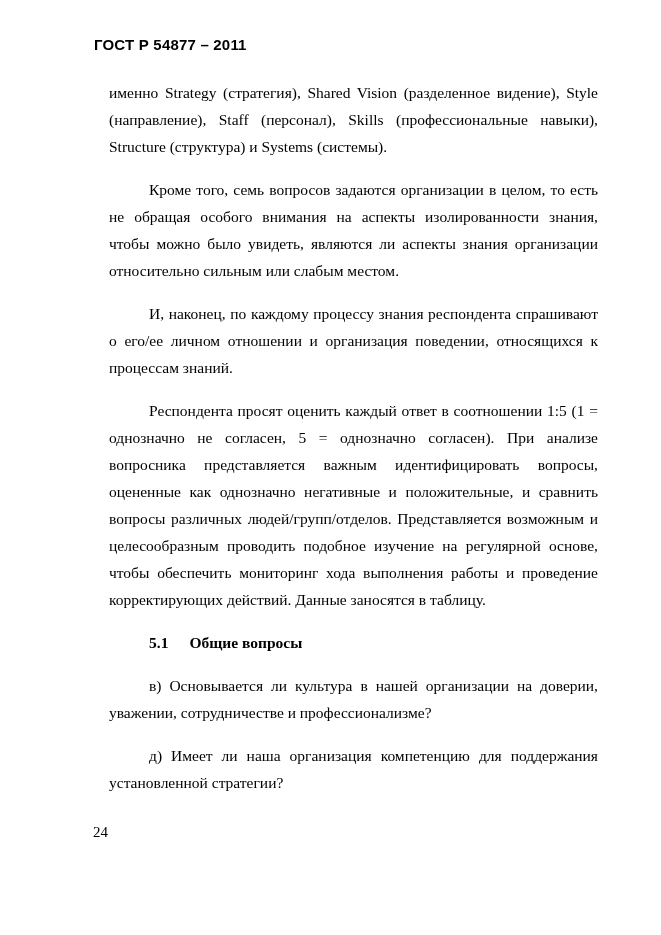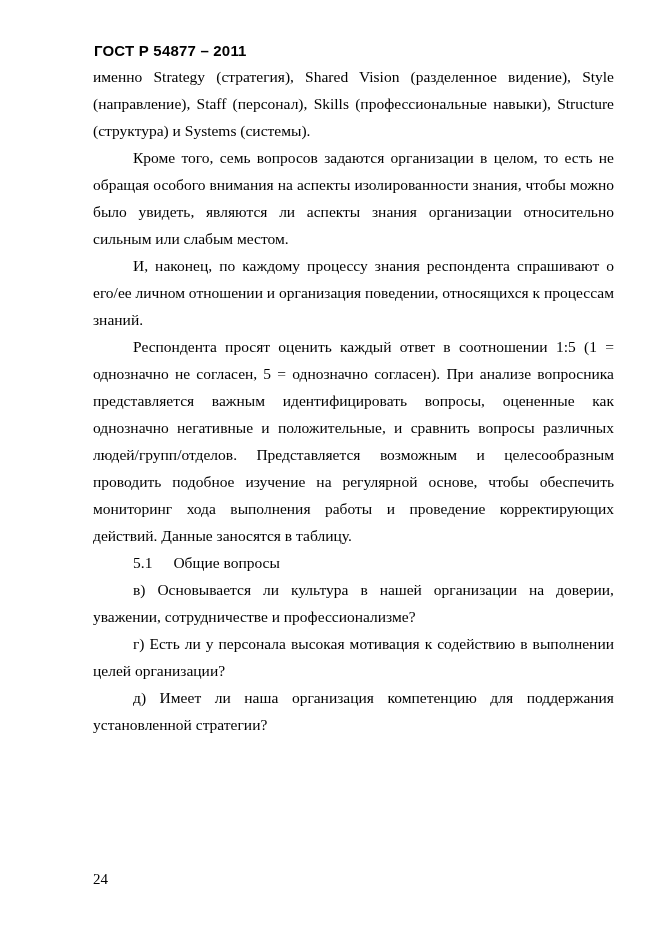--- a/index.html
+++ b/index.html
@@ -12,62 +12,62 @@
     width: 661px;
     height: 935px;
     background: #ffffff;
     color: #000000;
     font-family: "Liberation Serif", serif;
     overflow: hidden;
     box-sizing: border-box;
   }
   .doc-header {
     position: absolute;
-    top: 42px;
+    top: 36px;
     left: 94px;
     font-family: "Liberation Sans", sans-serif;
     font-weight: bold;
     font-size: 15px;
     line-height: 18px;
     letter-spacing: 0.2px;
     white-space: nowrap;
   }
   .content {
     position: absolute;
     top: 63px;
     left: 93px;
     width: 521px;
   }
   .content p {
-    margin: 0;
+    margin: 16px;
     font-size: 15.5px;
     line-height: 27px;
     text-align: justify;
     text-indent: 40px;
   }
   .content p.no-indent {
     text-indent: 0;
   }
   .section-heading {
     margin: 0;
     margin-top: 27px;
     font-size: 15.5px;
     line-height: 27px;
-    font-weight: normal;
+    font-weight: bold;
     text-indent: 40px;
     text-align: left;
   }
   .section-heading .section-title-gap {
     display: inline-block;
     width: 21px;
   }
   .page-number {
     position: absolute;
     left: 93px;
-    top: 869px;
+    top: 822px;
     font-size: 15px;
     line-height: 20px;
   }
 </style>
 </head>
 <body>
 
 <div class="page">
 
   <div class="doc-header">ГОСТ Р 54877 – 2011</div>
@@ -83,21 +83,20 @@
     <p>Респондента просят оценить каждый ответ в соотношении 1:5 (1 = однозначно не согласен, 5 = однозначно согласен). При анализе вопросника представляется важным идентифицировать вопросы, оцененные как однозначно негативные и положительные, и сравнить вопросы различных людей/групп/отделов. Представляется возможным и целесообразным проводить подобное изучение на регулярной основе, чтобы обеспечить мониторинг хода выполнения работы и проведение корректирующих действий. Данные заносятся в таблицу.</p>
 
     <p class="section-heading">
       <span>5.1</span><span class="section-title-gap"></span><span>Общие вопросы</span>
     </p>
 
 
 
     <p>в) Основывается ли культура в нашей организации на доверии, уважении, сотрудничестве и профессионализме?</p>
 
-    <p>г) Есть ли у персонала высокая мотивация к содействию в выполнении целей организации?</p>
 
     <p>д) Имеет ли наша организация компетенцию для поддержания установленной стратегии?</p>
 
   </div>
 
   <div class="page-number">24</div>
 
 </div>
 
 </body></html>

